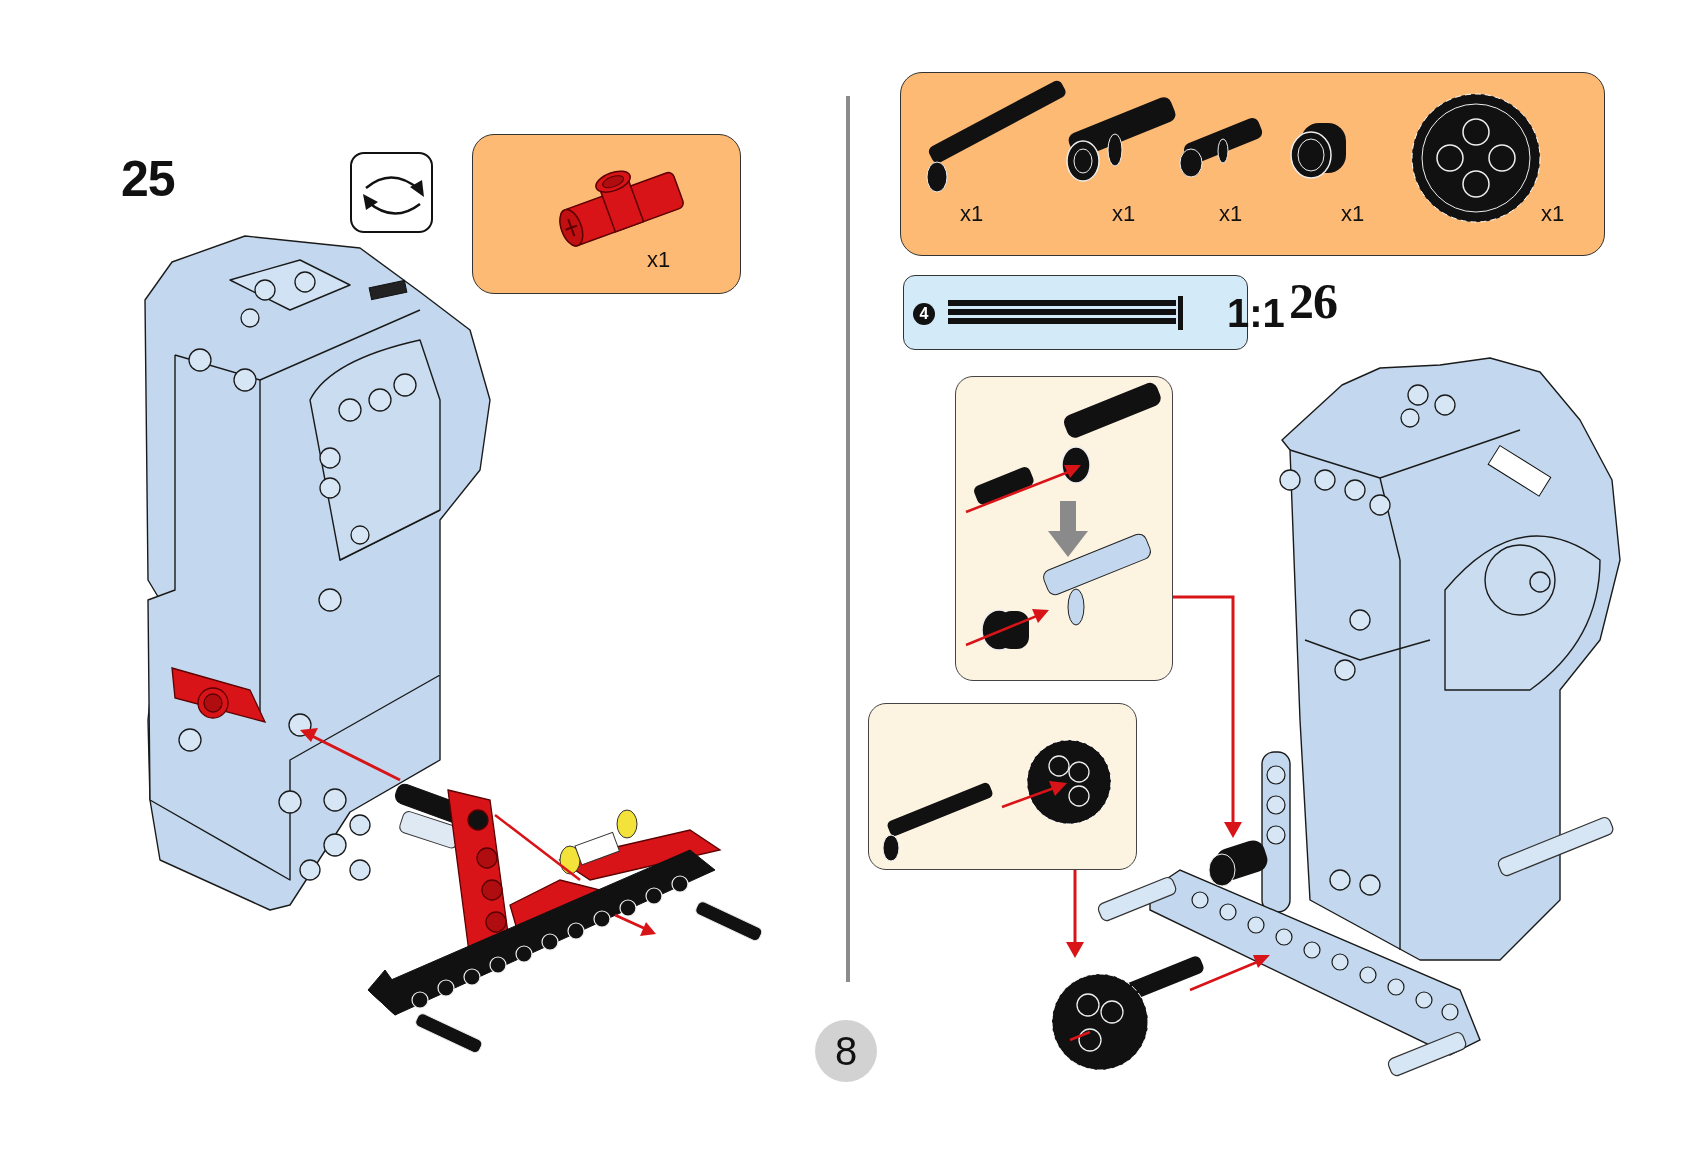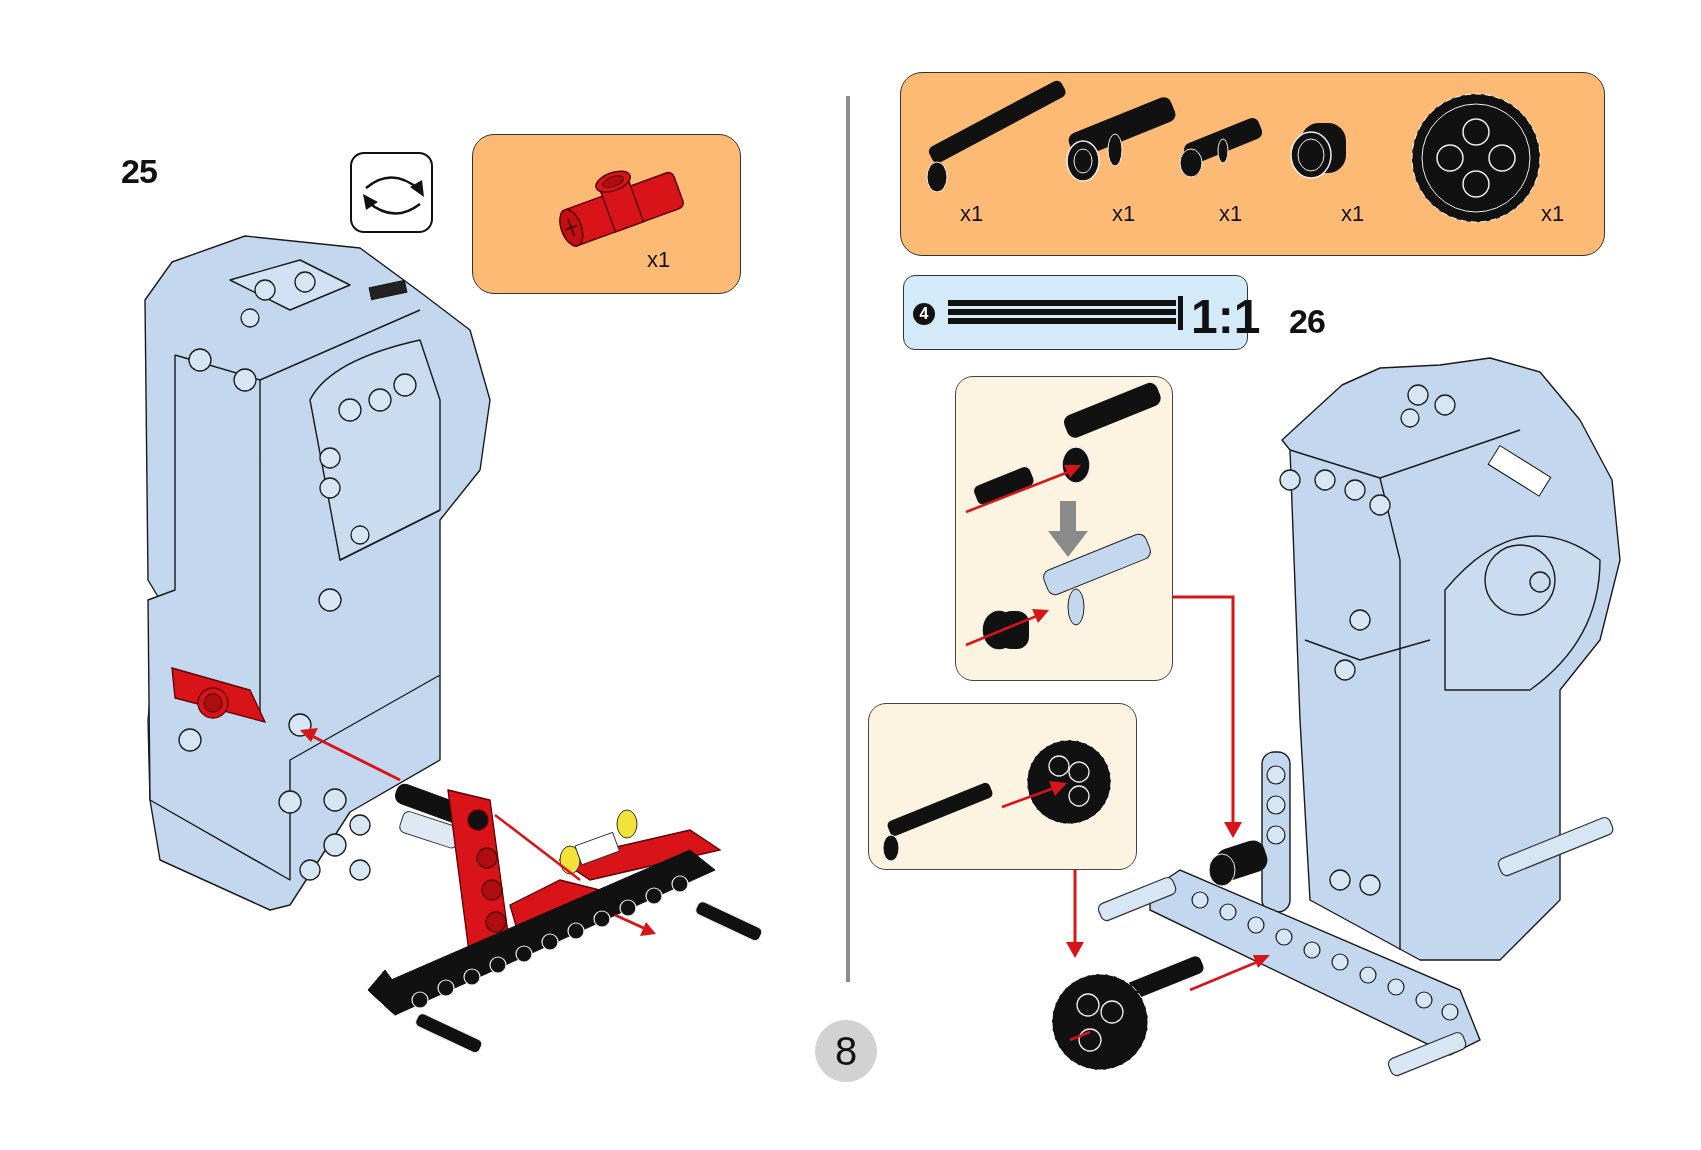--- a/index.html
+++ b/index.html
@@ -1,29 +1,29 @@
 <!DOCTYPE html>
 <html><head>
 <meta charset="utf-8">
 <style>
   html, body { margin: 0; padding: 0; background: #ffffff; }
   body { width: 1701px; height: 1150px; position: relative; overflow: hidden;
          font-family: "Liberation Sans", "DejaVu Sans", sans-serif; color: #111; }
   .abs { position: absolute; }
-  .step-number { font-size: 34px; font-weight: bold; letter-spacing: -1px; line-height: 1; }
+  .step-number { font-size: 50px; font-weight: bold; letter-spacing: -1px; line-height: 1; }
   .parts-box { background: #fdba74; border: 1.5px solid #333; border-radius: 22px; box-sizing: border-box; }
   .sub-box { background: #fdf3e1; border: 1.5px solid #444; border-radius: 18px; box-sizing: border-box; overflow: hidden; }
   .qty { font-size: 22px; position: absolute; line-height: 1; }
   .rotate-box { border: 2.5px solid #111; border-radius: 14px; background: #fff; box-sizing: border-box; }
   .divider { background: #8c8c8c; }
   .page-circle { width: 62px; height: 62px; border-radius: 50%; background: #d2d2d2;
                  display: flex; align-items: center; justify-content: center;
                  font-size: 40px; line-height: 1; }
   .ruler-box { background: #d3eaf8; border: 1.5px solid #333; border-radius: 12px; box-sizing: border-box; }
-  .ruler-ratio { font-size: 48px; font-weight: bold; line-height: 1; position: absolute; }
+  .ruler-ratio { font-size: 40px; font-weight: bold; line-height: 1; position: absolute; margin-left: 36px; }
   .ruler-badge { position: absolute; width: 22px; height: 22px; border-radius: 50%; background: #111; color: #fff;
                  font-size: 16px; font-weight: bold; display: flex; align-items: center; justify-content: center; }
   svg { position: absolute; overflow: visible; }
 </style>
 </head>
 <body>
 
 <div class="abs step-number" style="left:121px; top:154px;">25</div>
 
 <div class="abs rotate-box" style="left:350px; top:152px; width:83px; height:81px;">
@@ -199,21 +199,21 @@
   <div class="ruler-badge" style="left:9px; top:27px;">4</div>
   <svg width="260" height="40" style="left:44px; top:18px;">
     <rect x="0" y="6" width="228" height="6" fill="#111"></rect>
     <rect x="0" y="15" width="228" height="6" fill="#111"></rect>
     <rect x="0" y="24" width="228" height="6" fill="#111"></rect>
     <rect x="230" y="2" width="5" height="34" fill="#111"></rect>
   </svg>
   <span class="ruler-ratio" style="left:287px; top:17px;">1:1</span>
 </div>
 
-<div class="abs step-number" style="left:1289px; top:304px;">26</div>
+<div class="abs step-number" style="left:1289px; top:276px;font-family:Liberation Serif, serif;">26</div>
 
 <div class="abs sub-box" style="left:955px; top:376px; width:218px; height:305px;">
   <svg width="218" height="305" style="left:0;top:0;">
 
     <rect x="110" y="40" width="100" height="24" rx="8" fill="#111" transform="rotate(-22 110 52)"></rect>
     <ellipse cx="120" cy="88" rx="14" ry="18" fill="#111" stroke="#eee" stroke-width="1.5"></ellipse>
 
     <rect x="20" y="110" width="60" height="20" rx="6" fill="#111" transform="rotate(-22 20 120)"></rect>
     <line x1="10" y1="135" x2="120" y2="92" stroke="#d81418" stroke-width="2.5"></line>
     <polygon points="125,88 108,88 114,101" fill="#d81418"></polygon>

